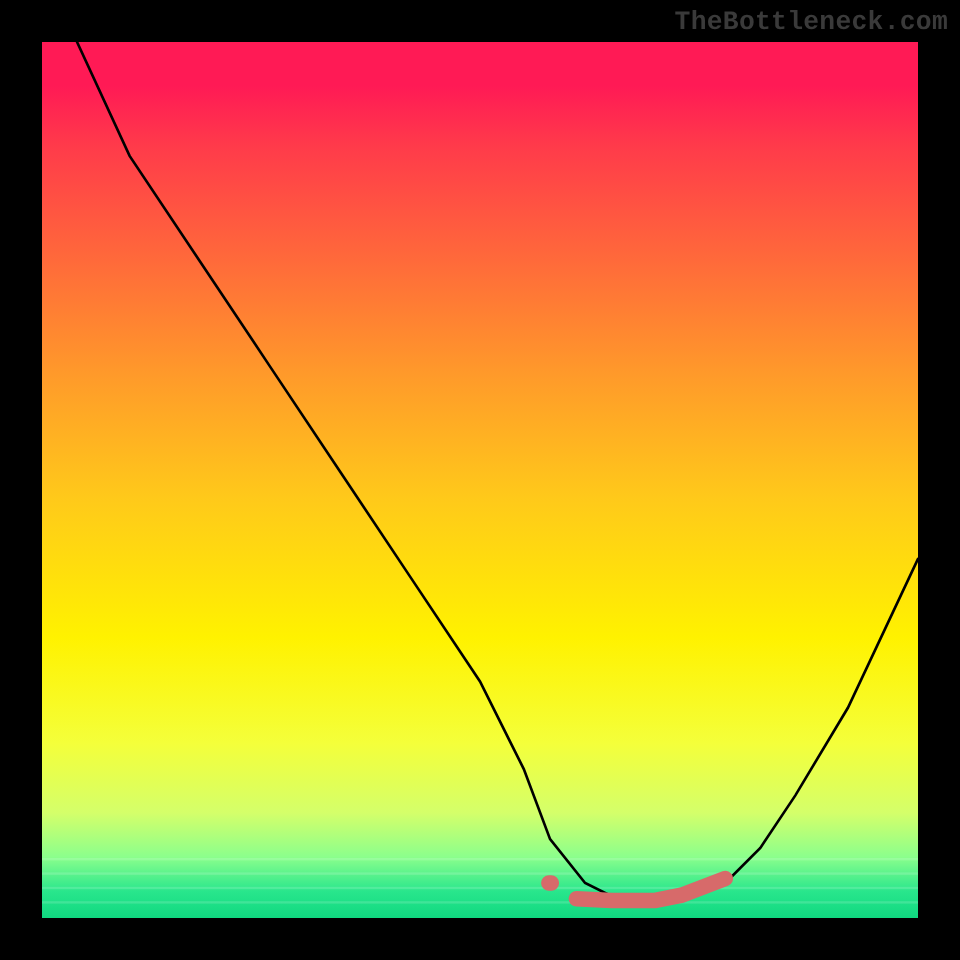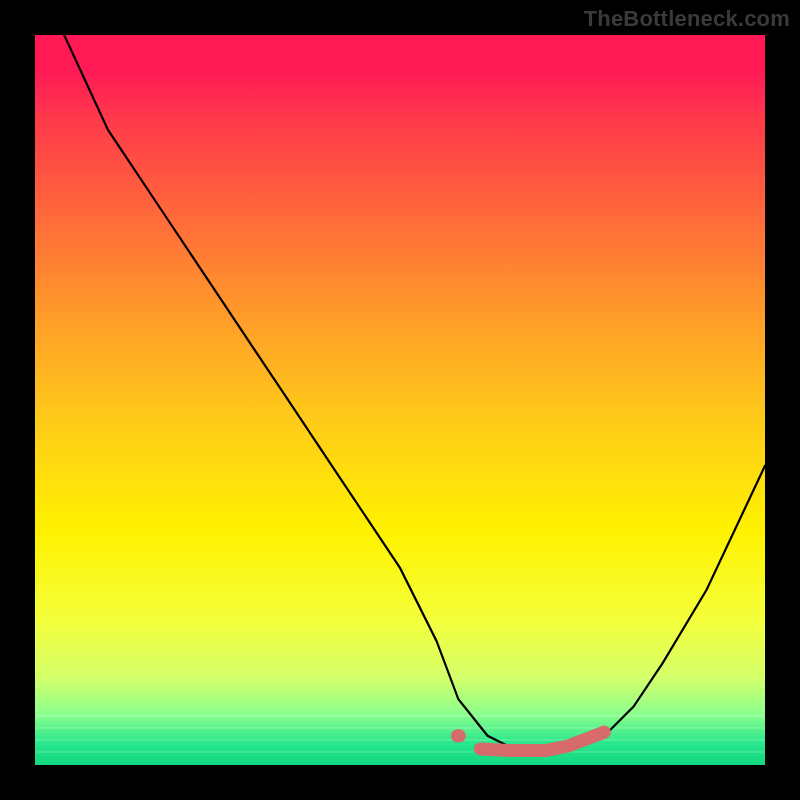--- a/index.html
+++ b/index.html
@@ -7,21 +7,21 @@
   .stage {
     position: relative;
     width: 800px;
     height: 800px;
     background: #000;
   }
   .watermark {
     position: absolute;
     top: 6px;
     right: 10px;
-    font-family: Liberation Sans, sans-serif;
+    font-family: Liberation Mono, monospace;
     font-size: 22px;
     font-weight: 600;
     color: #3a3a3a;
     letter-spacing: 0.2px;
     z-index: 5;
   }
   .plot-area {
     position: absolute;
     left: 35px;
     top: 35px;

